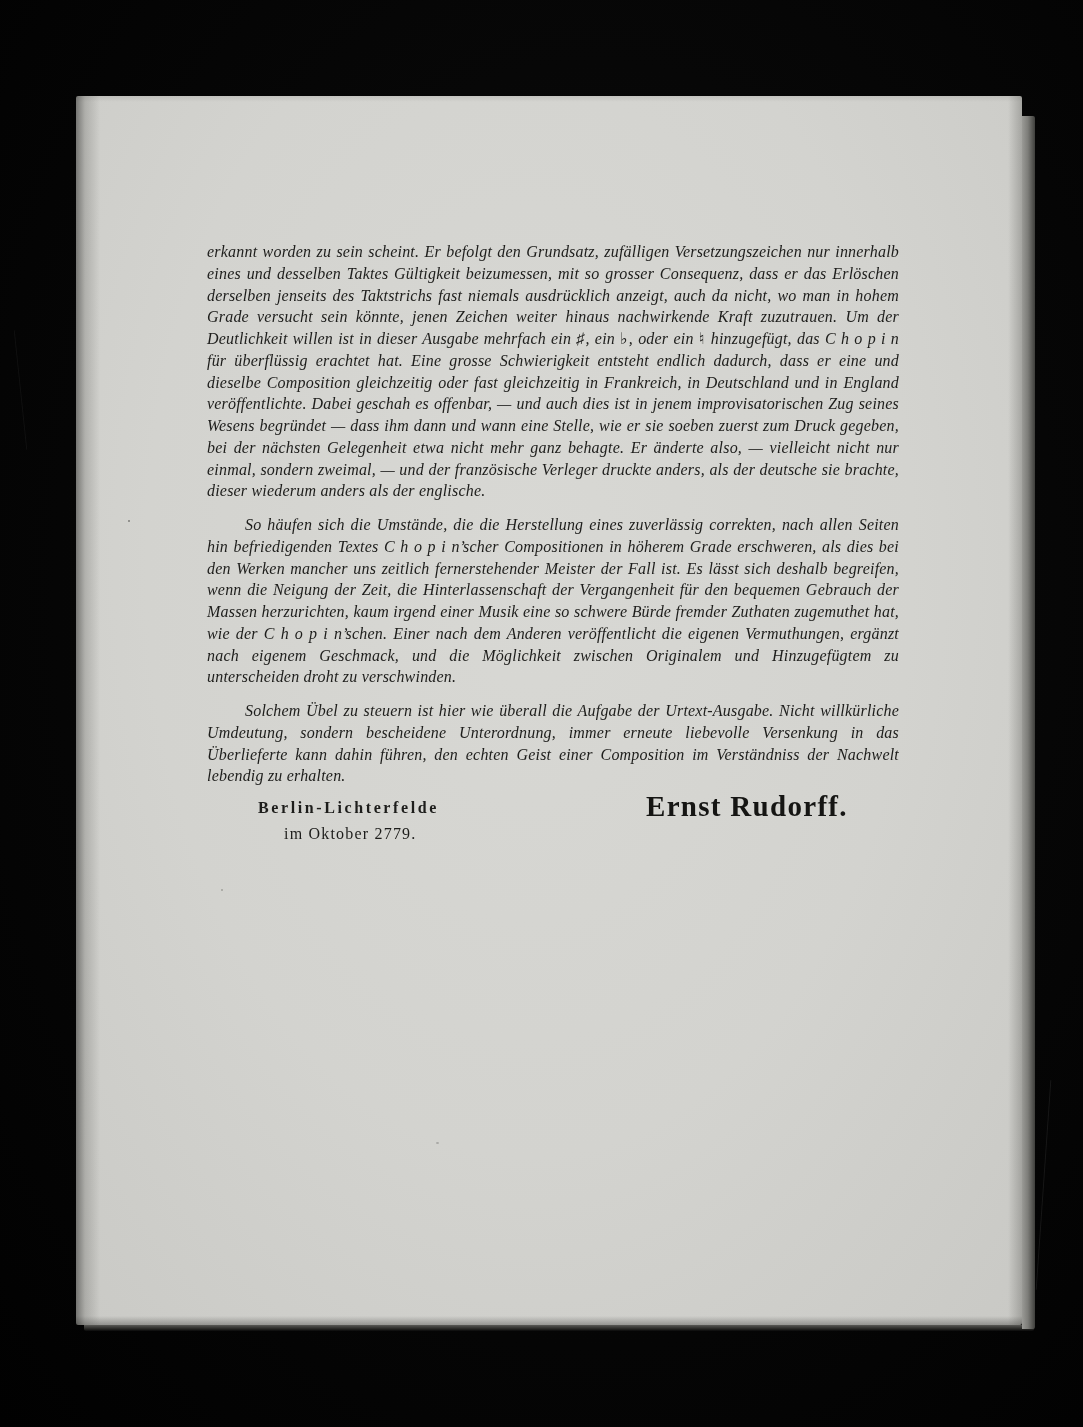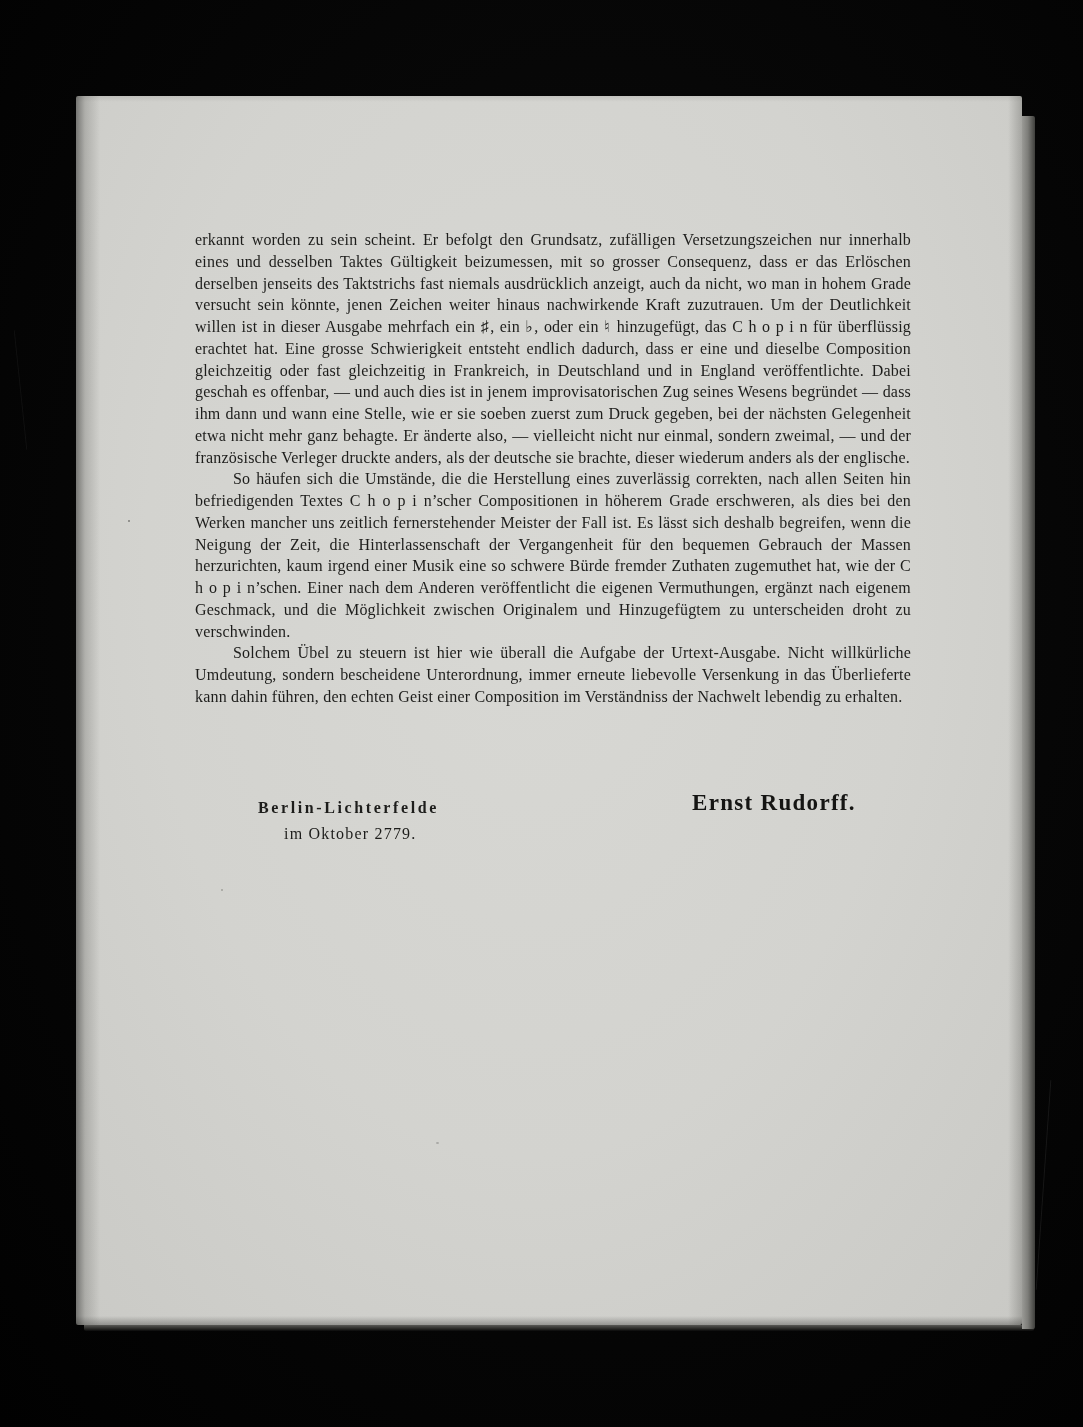--- a/index.html
+++ b/index.html
@@ -70,23 +70,24 @@
     position: absolute;
     left: 119px;
     top: 133px;
     width: 716px;
     font-size: 16px;
     line-height: 21.75px;
     text-align: justify;
     letter-spacing: 0.2px;
   }
   .text-block p {
-    margin: 0;
+    margin: 12px;
     text-align: justify;
     text-align-last: left;
+    font-style: italic;
   }
   .text-block p.indent {
     text-indent: 38px;
   }
 
   .sig-place {
     position: absolute;
     left: 182px;
     top: 703px;
     font-size: 16px;
@@ -97,25 +98,24 @@
     position: absolute;
     left: 208px;
     top: 729px;
     font-size: 16px;
     letter-spacing: 1.2px;
   }
   .sig-name {
     position: absolute;
     left: 570px;
     top: 694px;
-    font-size: 23px;
+    font-size: 29px;
     font-weight: bold;
     letter-spacing: 1.3px;
     color: #151513;
-    margin-left: 46px;
   }
 
   
   .speck {
     position: absolute;
     border-radius: 50%;
     background: rgba(40,40,38,0.5);
     pointer-events: none;
   }
   .speck.p1 { left: 52px;  top: 424px; width: 2px; height: 2px; }

